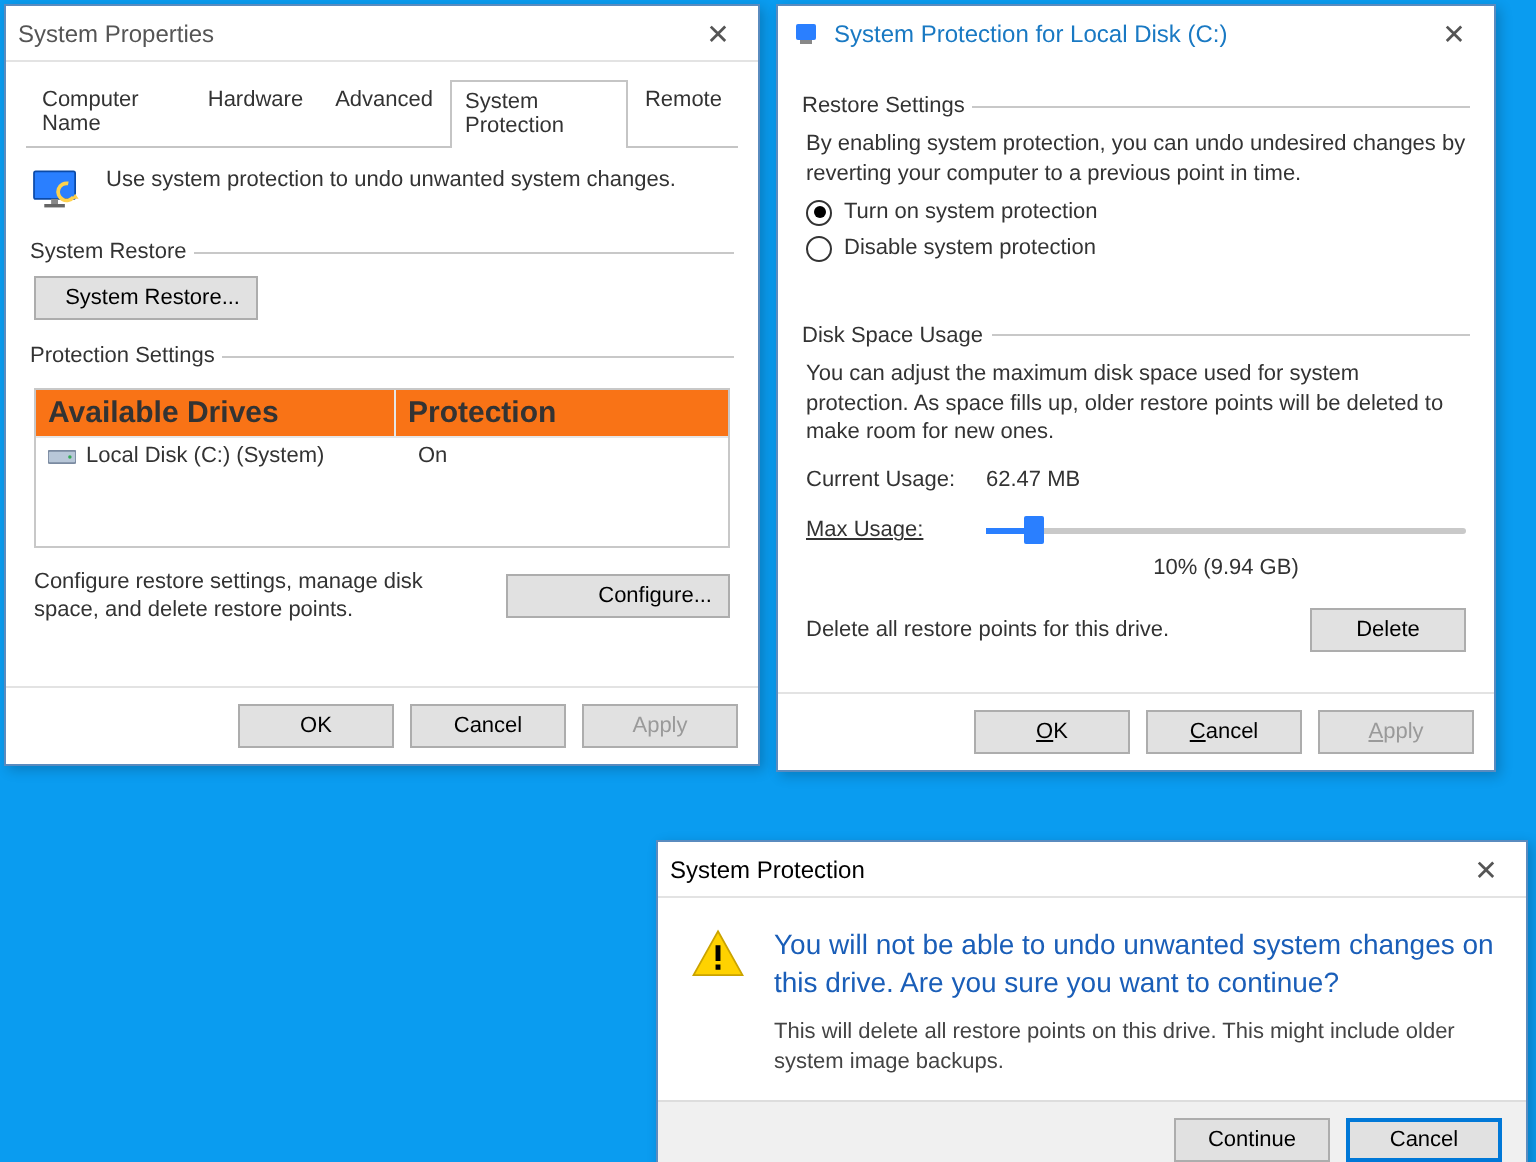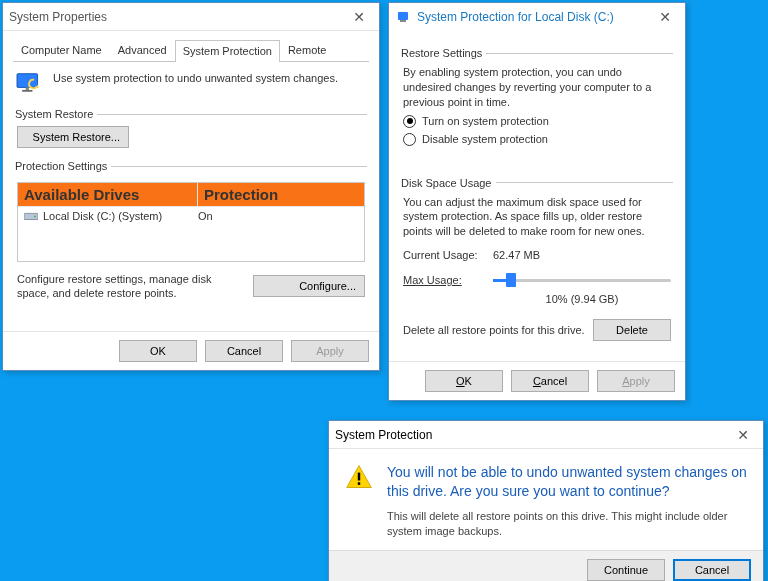--- a/index.html
+++ b/index.html
@@ -30,21 +30,21 @@
   .btn { min-width: 78px; height: 22px; font-size: 11px; background: #e1e1e1; border: 1px solid #adadad; color: #000; padding: 0 8px; cursor: default; }
   .btn.wide { min-width: 112px; text-align: right; }
   .btn.dis { color: #9a9a9a; }
   .btn.primary { border: 1px solid #0078d7; outline: 1px solid #0078d7; outline-offset: -2px; }
 
   .drive-table { border: 1px solid #c8c8c8; margin: 4px 0 10px; }
   .drive-head { display: flex; background: #f97316; border-bottom: 1px solid #e6e6e6; font-size: 15px; font-weight: bold; }
   .drive-head div { padding: 3px 6px; }
   .dh-a { flex: 0 0 180px; border-right: 1px solid #e6e6e6; }
   .dh-b { flex: 1; }
-  .drive-row { display: flex; font-size: 11px; padding: 3px 6px; align-items: center; gap: 0; }
+  .drive-row { display: flex; font-size: 11px; padding: 3px 6px; align-items: center; gap: 11px; }
   .dr-a { flex: 0 0 174px; display: flex; align-items: center; gap: 5px; }
   .drive-glyph { width: 14px; height: 12px; }
 
   .btn-row { display: flex; justify-content: flex-end; gap: 8px; padding: 8px 10px; border-top: 1px solid #e3e3e3; }
 
   .radio { display: flex; align-items: center; gap: 6px; margin: 5px 0; }
   .radio .r { width: 13px; height: 13px; border: 1px solid #333; border-radius: 50%; display: inline-flex; align-items: center; justify-content: center; }
   .radio .r.sel::after { content: ""; width: 6px; height: 6px; border-radius: 50%; background: #000; }
 
   .usage-grid { display: grid; grid-template-columns: 90px 1fr; row-gap: 10px; align-items: center; margin: 10px 0 0; }
@@ -68,20 +68,21 @@
 <body>
 
 <div class="win" style="left:2px; top:2px; width:378px;">
   <div class="titlebar">
     <span class="title-text">System Properties</span>
     <span class="close-x">✕</span>
   </div>
   <div class="content">
     <div class="tabs">
       <div class="tab">Computer Name</div>
+      <div class="tab">Hardware</div>
       <div class="tab">Advanced</div>
       <div class="tab active">System Protection</div>
       <div class="tab">Remote</div>
     </div>
 
     <div class="sp-row">
       <svg class="monitor-icon" viewBox="0 0 32 28">
         <rect x="2" y="2" width="24" height="16" rx="1" fill="#2a7fff" stroke="#0b4aa8"></rect>
         <rect x="12" y="18" width="4" height="3" fill="#888"></rect>
         <rect x="8" y="21" width="12" height="2" fill="#666"></rect>
@@ -128,21 +129,21 @@
       </div>
     </fieldset>
   </div>
   <div class="btn-row">
     <button class="btn">OK</button>
     <button class="btn">Cancel</button>
     <button class="btn dis">Apply</button>
   </div>
 </div>
 
-<div class="win" style="left:388px; top:2px; width:298px;">
+<div class="win" style="left:388px; top:2px; width:360px;">
   <div class="titlebar blue">
     <svg class="title-icon" viewBox="0 0 16 16">
       <rect x="3" y="3" width="10" height="8" rx="1" fill="#2a7fff"></rect>
       <rect x="5" y="11" width="6" height="2" fill="#888"></rect>
     </svg>
     <span class="title-text">System Protection for Local Disk (C:)</span>
     <span class="close-x">✕</span>
   </div>
   <div class="content">
     <fieldset>

